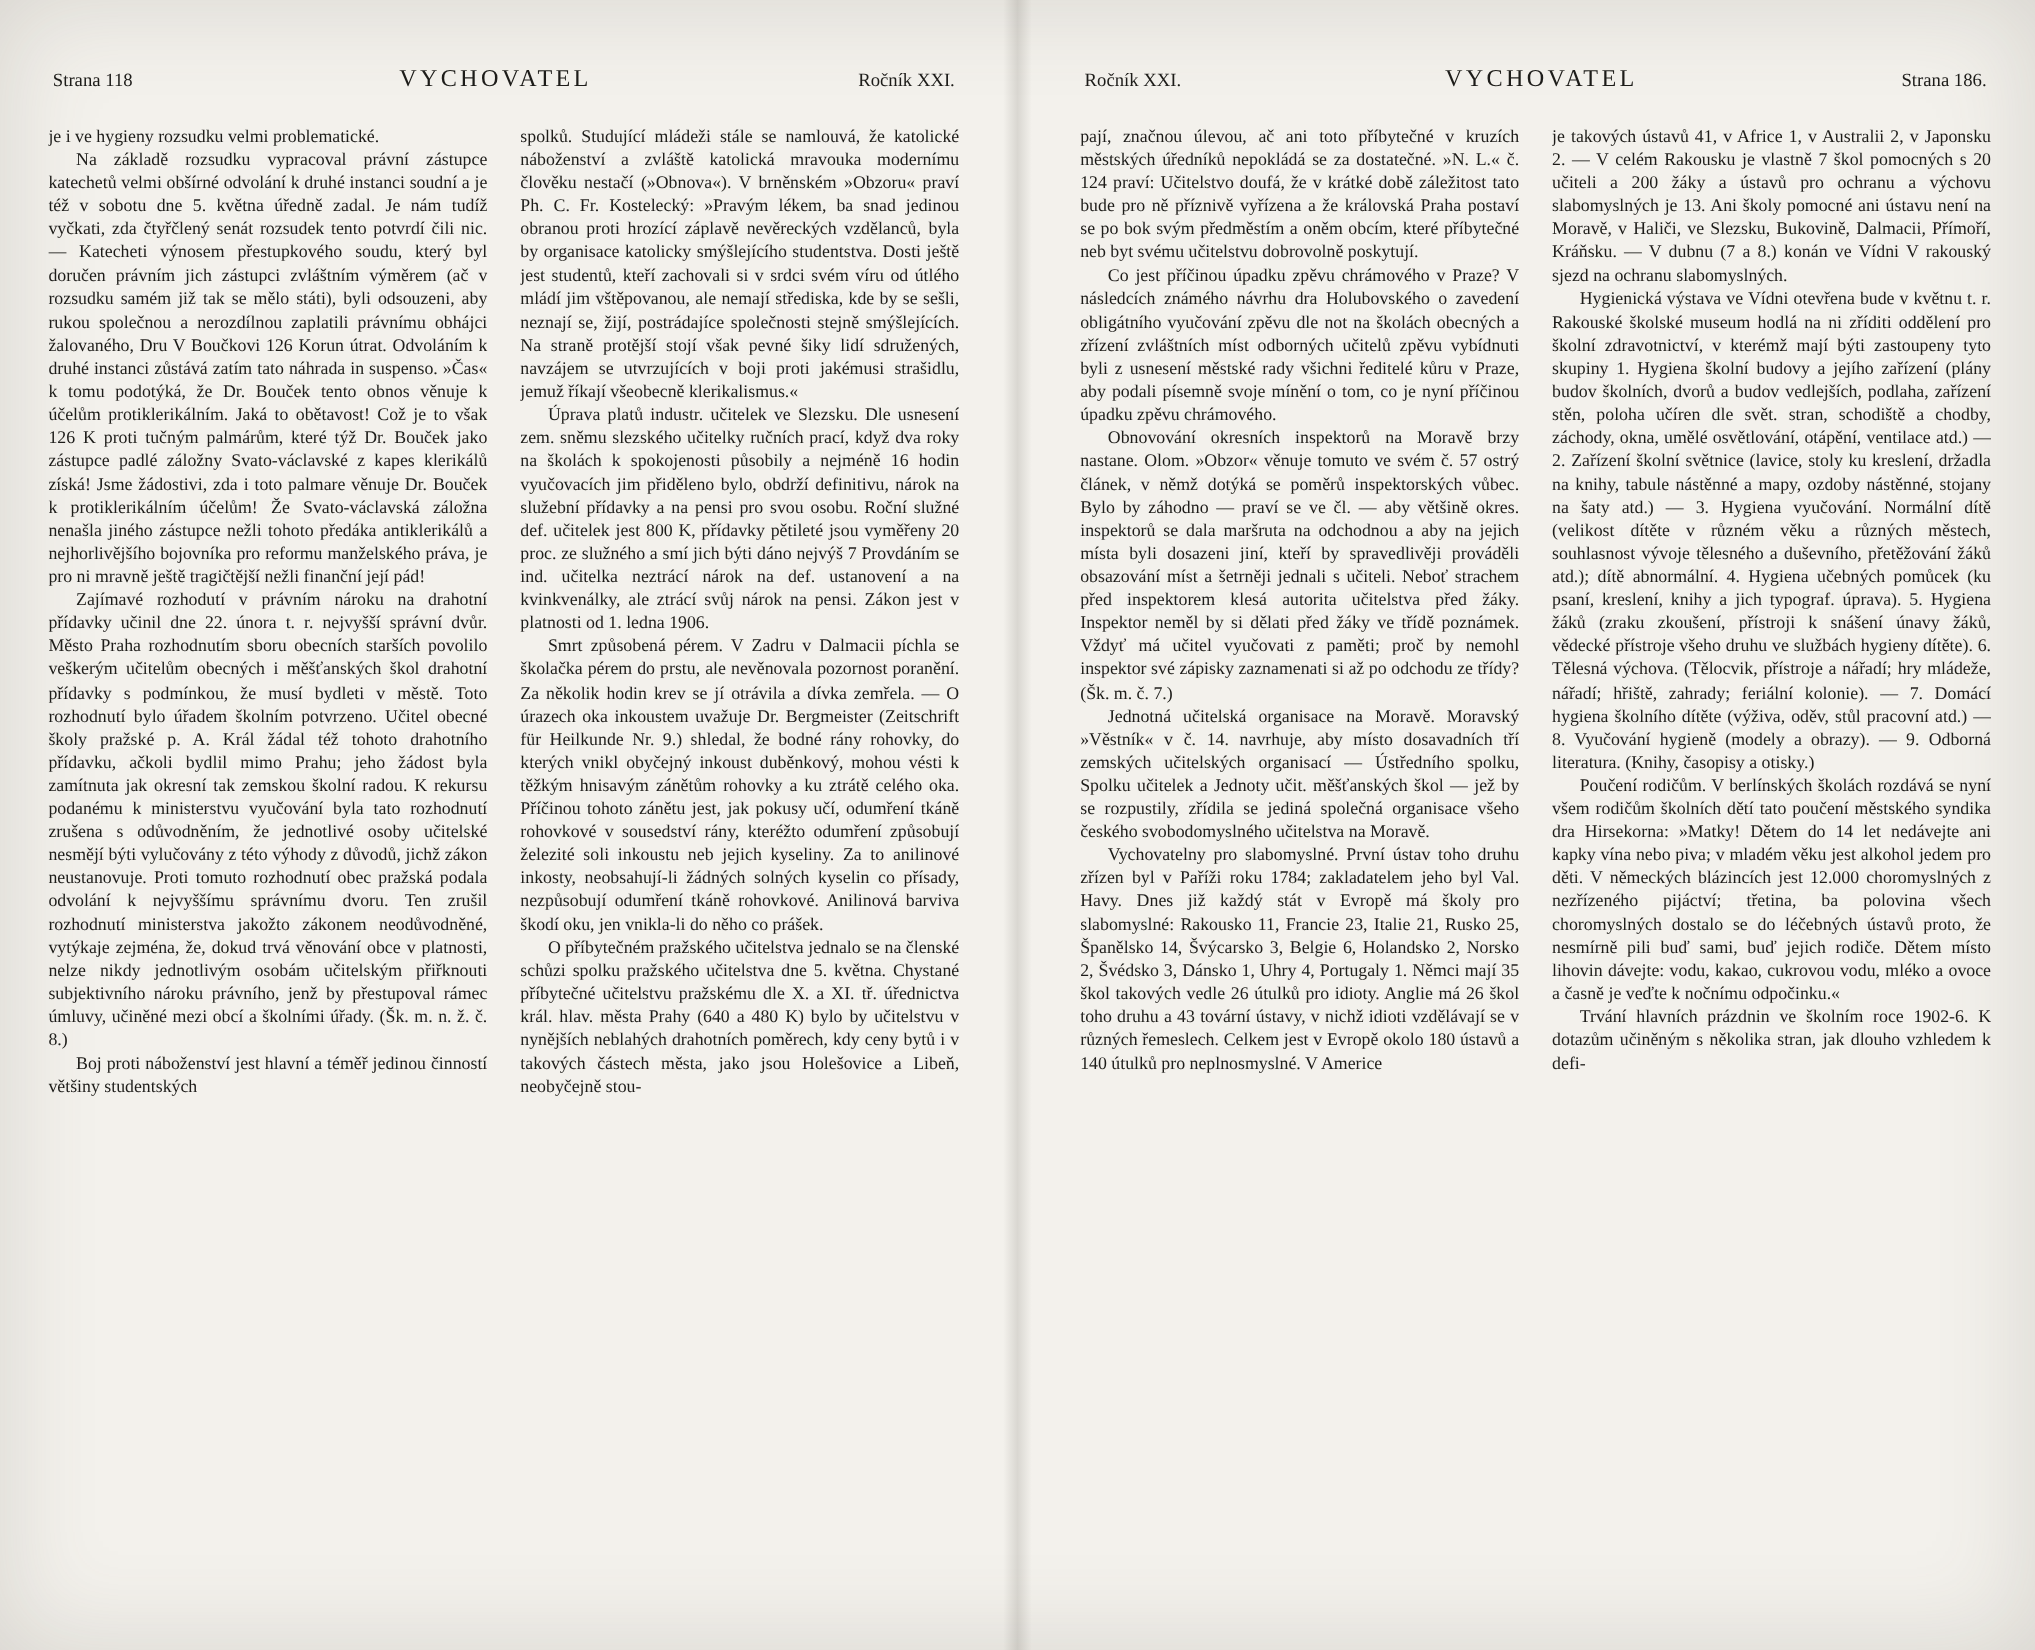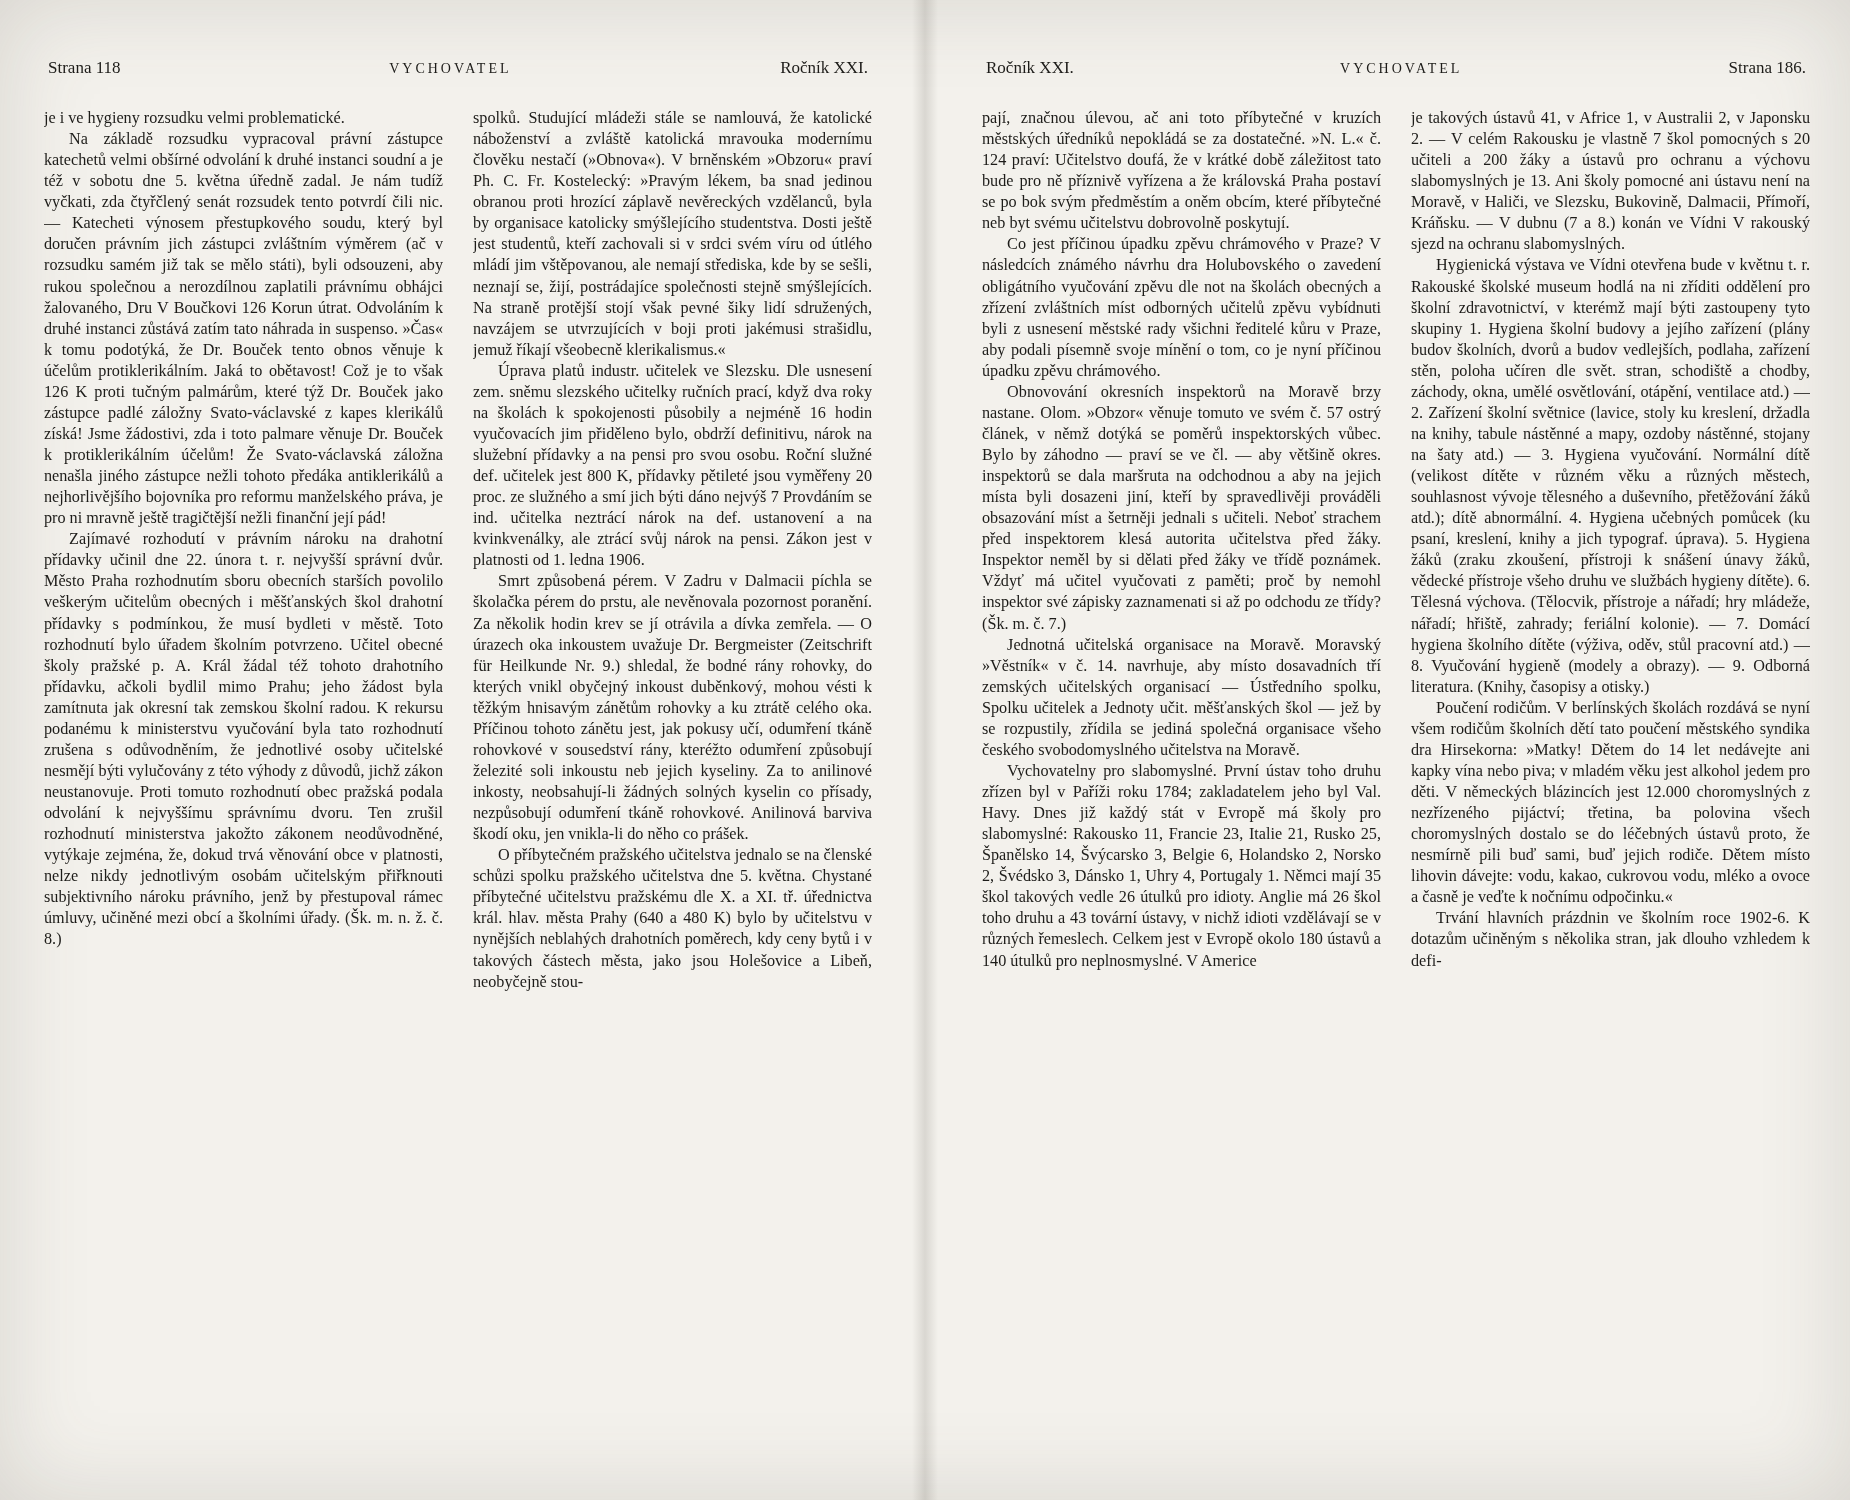--- a/index.html
+++ b/index.html
@@ -19,21 +19,21 @@
     display:flex;flex-direction:column;min-width:0;
   }
   .gutter{
     width:26px;flex:0 0 26px;
     background:linear-gradient(90deg,rgba(0,0,0,0) 0%,rgba(60,55,45,.14) 50%,rgba(0,0,0,0) 100%);
   }
   .page-header{
     display:flex;justify-content:space-between;align-items:baseline;
     font-size:17px;margin:0 4px 30px 4px;white-space:nowrap;
   }
-  .ph-center{letter-spacing:3px;font-variant:small-caps;font-size:14px}
+  .ph-center{letter-spacing:3px;font-variant:small-caps;font-size:22px}
   .columns{display:flex;gap:30px;flex:1;overflow:hidden;min-height:0}
   .col{
     flex:1 1 0;min-width:0;overflow:hidden;
     font-size:16.2px;line-height:1.30;
     text-align:justify;
     hyphens:auto;-webkit-hyphens:auto;
   }
   .par{margin:0;text-indent:0}
   .par.indent{text-indent:1.55em}
   .run-b{font-weight:normal}
@@ -48,20 +48,21 @@
     <header class="page-header">
       <span class="ph-left">Strana 118</span>
       <span class="ph-center">VYCHOVATEL</span>
       <span class="ph-right">Ročník XXI.</span>
     </header>
     <div class="columns">
       <div class="col">
           <p class="par"><span class="">je i ve hygieny rozsudku velmi problematické.</span></p>
           <p class="par indent"><span class="">Na základě rozsudku vypracoval právní zástupce katechetů velmi obšírné </span><span class=" run-i">odvolání k druhé instanci soudní</span><span class=""> a je též v sobotu dne 5. května úředně zadal. Je nám tudíž vyčkati, zda čtyřčlený senát rozsudek tento potvrdí čili nic. — Katecheti výnosem přestupkového soudu, který byl doručen právním jich zástupci </span><span class=" run-i">zvláštním</span><span class=""> výměrem (ač v rozsudku samém již tak se mělo státi), byli odsouzeni, aby rukou společnou a nerozdílnou zaplatili právnímu obhájci žalovaného, Dru V Boučkovi 126 Korun útrat. Odvoláním k druhé instanci zůstává zatím tato náhrada in suspenso. »Čas« k tomu podotýká, že Dr. Bouček tento obnos věnuje k účelům protiklerikálním. Jaká to obětavost! Což je to však 126 K proti tučným palmárům, </span><span class=" run-i">které týž Dr. Bouček jako zástupce padlé záložny Svato-václavské z kapes klerikálů získá! Jsme žádostivi, zda i toto palmare věnuje Dr. Bouček k protiklerikálním účelům! Že Svato-václavská záložna nenašla jiného zástupce nežli tohoto předáka antiklerikálů a nejhorlivějšího bojovníka pro reformu manželského práva, je pro ni mravně ještě tragičtější nežli finanční její pád!</span></p>
           <p class="par indent"><span class="run-b">Zajímavé rozhodutí v právním nároku na drahotní přídavky</span><span class=""> učinil dne 22. února t. r. nejvyšší správní dvůr. Město Praha rozhodnutím sboru obecních starších povolilo veškerým učitelům obecných i měšťanských škol drahotní přídavky s podmínkou, že musí bydleti v městě. Toto rozhodnutí bylo úřadem školním potvrzeno. Učitel obecné školy pražské p. A. Král žádal též tohoto drahotního přídavku, ačkoli bydlil mimo Prahu; jeho žádost byla zamítnuta jak okresní tak zemskou školní radou. K rekursu podanému k ministerstvu vyučování byla tato rozhodnutí zrušena s odůvodněním, že jednotlivé osoby učitelské nesmějí býti vylučovány z této výhody z důvodů, jichž zákon neustanovuje. Proti tomuto rozhodnutí obec pražská podala odvolání k nejvyššímu správnímu dvoru. Ten zrušil rozhodnutí ministerstva jakožto zákonem neodůvodněné, vytýkaje zejména, že, dokud trvá věnování obce v platnosti, nelze nikdy jednotlivým osobám učitelským přiřknouti subjektivního nároku právního, jenž by přestupoval rámec úmluvy, učiněné mezi obcí a školními úřady. (Šk. m. n. ž. č. 8.)</span></p>
+          <p class="par indent"><span class="run-b">Boj proti náboženství</span><span class=""> jest hlavní a téměř jedinou činností většiny studentských</span></p>
         </div>
       <div class="col">
           <p class="par"><span class="">spolků. Studující mládeži stále se namlouvá, že katolické náboženství a zvláště katolická mravouka modernímu člověku nestačí (»Obnova«). V brněnském »Obzoru« praví Ph. C. Fr. Kostelecký: »Pravým lékem, ba snad jedinou obranou proti hrozící záplavě nevěreckých vzdělanců, byla by </span><span class=" run-i">organisace katolicky smýšlejícího studentstva</span><span class="">. Dosti ještě jest studentů, kteří zachovali si v srdci svém víru od útlého mládí jim vštěpovanou, ale nemají střediska, kde by se sešli, neznají se, žijí, postrádajíce společnosti stejně smýšlejících. Na straně protější stojí však pevné šiky lidí sdružených, navzájem se utvrzujících v boji proti jakémusi strašidlu, jemuž říkají všeobecně klerikalismus.«</span></p>
           <p class="par indent"><span class="run-b">Úprava platů industr. učitelek ve Slezsku.</span><span class=""> Dle usnesení zem. sněmu slezského učitelky ručních prací, když dva roky na školách k spokojenosti působily a nejméně 16 hodin vyučovacích jim přiděleno bylo, obdrží definitivu, nárok na služební přídavky a na pensi pro svou osobu. Roční služné def. učitelek jest 800 K, přídavky pětileté jsou vyměřeny 20 proc. ze služného a smí jich býti dáno nejvýš 7 Provdáním se ind. učitelka neztrácí nárok na def. ustanovení a na kvinkvenálky, ale ztrácí svůj nárok na pensi. Zákon jest v platnosti od 1. ledna 1906.</span></p>
           <p class="par indent"><span class="run-b">Smrt způsobená pérem.</span><span class=""> V Zadru v Dalmacii píchla se školačka pérem do prstu, ale nevěnovala pozornost poranění. Za několik hodin krev se jí otrávila a dívka zemřela. — O úrazech oka inkoustem uvažuje Dr. Bergmeister (Zeitschrift für Heilkunde Nr. 9.) shledal, že bodné rány rohovky, do kterých vnikl obyčejný inkoust duběnkový, mohou vésti k těžkým hnisavým zánětům rohovky a ku ztrátě celého oka. Příčinou tohoto zánětu jest, jak pokusy učí, odumření tkáně rohovkové v sousedství rány, kteréžto odumření způsobují železité soli inkoustu neb jejich kyseliny. Za to anilinové inkosty, neobsahují-li žádných solných kyselin co přísady, nezpůsobují odumření tkáně rohovkové. Anilinová barviva škodí oku, jen vnikla-li do něho co prášek.</span></p>
           <p class="par indent"><span class="run-b">O příbytečném pražského učitelstva</span><span class=""> jednalo se na členské schůzi spolku pražského učitelstva dne 5. května. Chystané příbytečné učitelstvu pražskému dle X. a XI. tř. úřednictva král. hlav. města Prahy (640 a 480 K) bylo by učitelstvu v nynějších neblahých drahotních poměrech, kdy ceny bytů i v takových částech města, jako jsou Holešovice a Libeň, neobyčejně stou-</span></p>
         </div>
     </div>
   </section>
 

